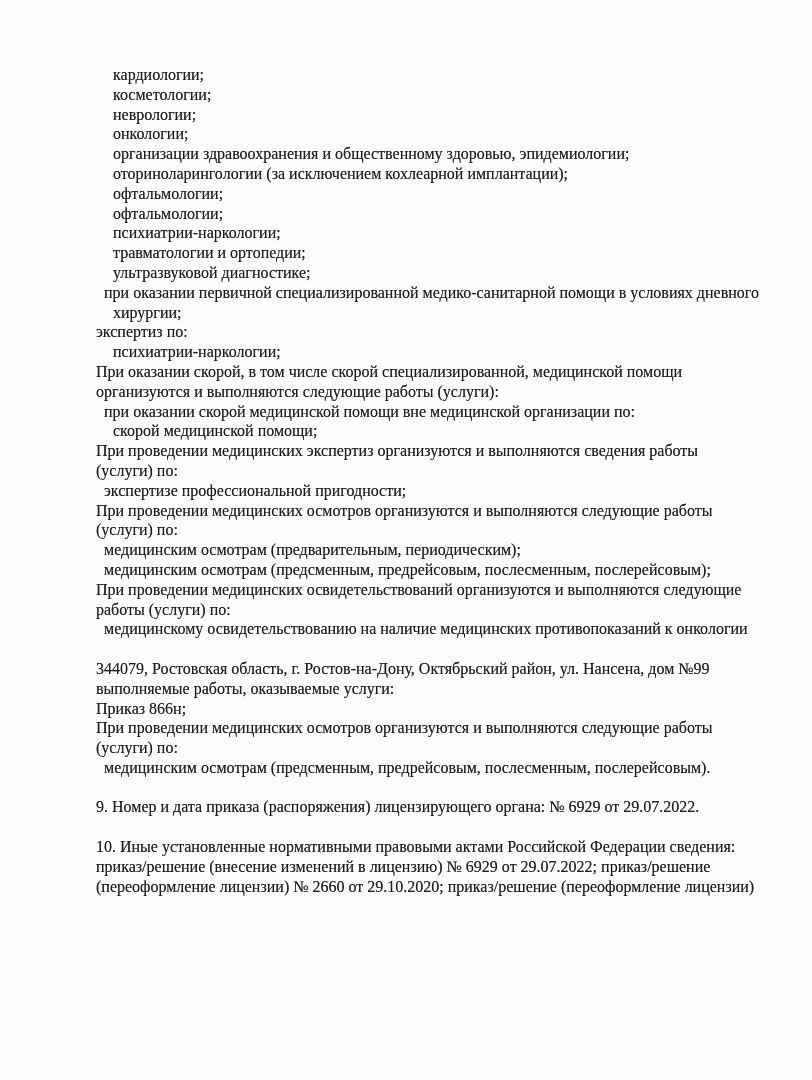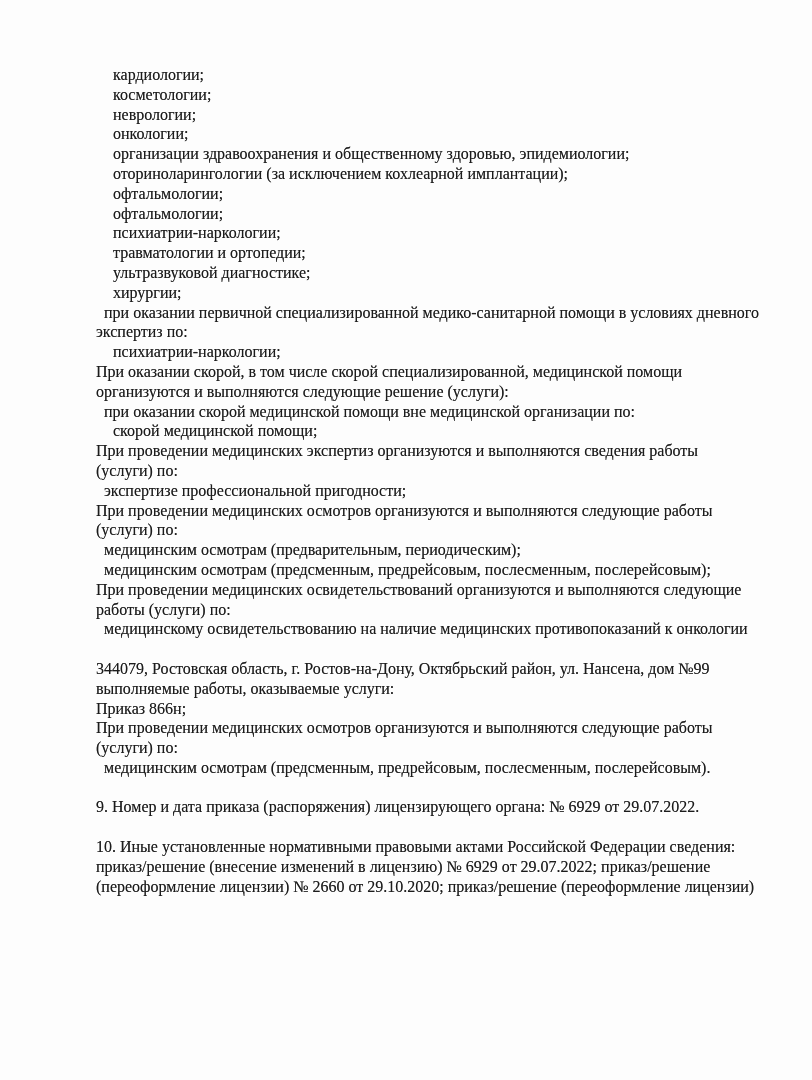--- a/index.html
+++ b/index.html
@@ -39,26 +39,26 @@
   <div class="l i2">косметологии;</div>
   <div class="l i2">неврологии;</div>
   <div class="l i2">онкологии;</div>
   <div class="l i2">организации здравоохранения и общественному здоровью, эпидемиологии;</div>
   <div class="l i2">оториноларингологии (за исключением кохлеарной имплантации);</div>
   <div class="l i2">офтальмологии;</div>
   <div class="l i2">офтальмологии;</div>
   <div class="l i2">психиатрии-наркологии;</div>
   <div class="l i2">травматологии и ортопедии;</div>
   <div class="l i2">ультразвуковой диагностике;</div>
+  <div class="l i1">при оказании первичной специализированной медико-санитарной помощи в условиях дневного</div>
   <div class="l i2">хирургии;</div>
-  <div class="l i1">при оказании первичной специализированной медико-санитарной помощи в условиях дневного</div>
   <div class="l">экспертиз по:</div>
   <div class="l i2">психиатрии-наркологии;</div>
   <div class="l">При оказании скорой, в том числе скорой специализированной, медицинской помощи</div>
-  <div class="l">организуются и выполняются следующие решение (услуги):</div>
+  <div class="l">организуются и выполняются следующие работы (услуги):</div>
   <div class="l i1">при оказании скорой медицинской помощи вне медицинской организации по:</div>
   <div class="l i2">скорой медицинской помощи;</div>
   <div class="l">При проведении медицинских экспертиз организуются и выполняются сведения работы</div>
   <div class="l">(услуги) по:</div>
   <div class="l i1">экспертизе профессиональной пригодности;</div>
   <div class="l">При проведении медицинских осмотров организуются и выполняются следующие работы</div>
   <div class="l">(услуги) по:</div>
   <div class="l i1">медицинским осмотрам (предварительным, периодическим);</div>
   <div class="l i1">медицинским осмотрам (предсменным, предрейсовым, послесменным, послерейсовым);</div>
   <div class="l">При проведении медицинских освидетельствований организуются и выполняются следующие</div>

